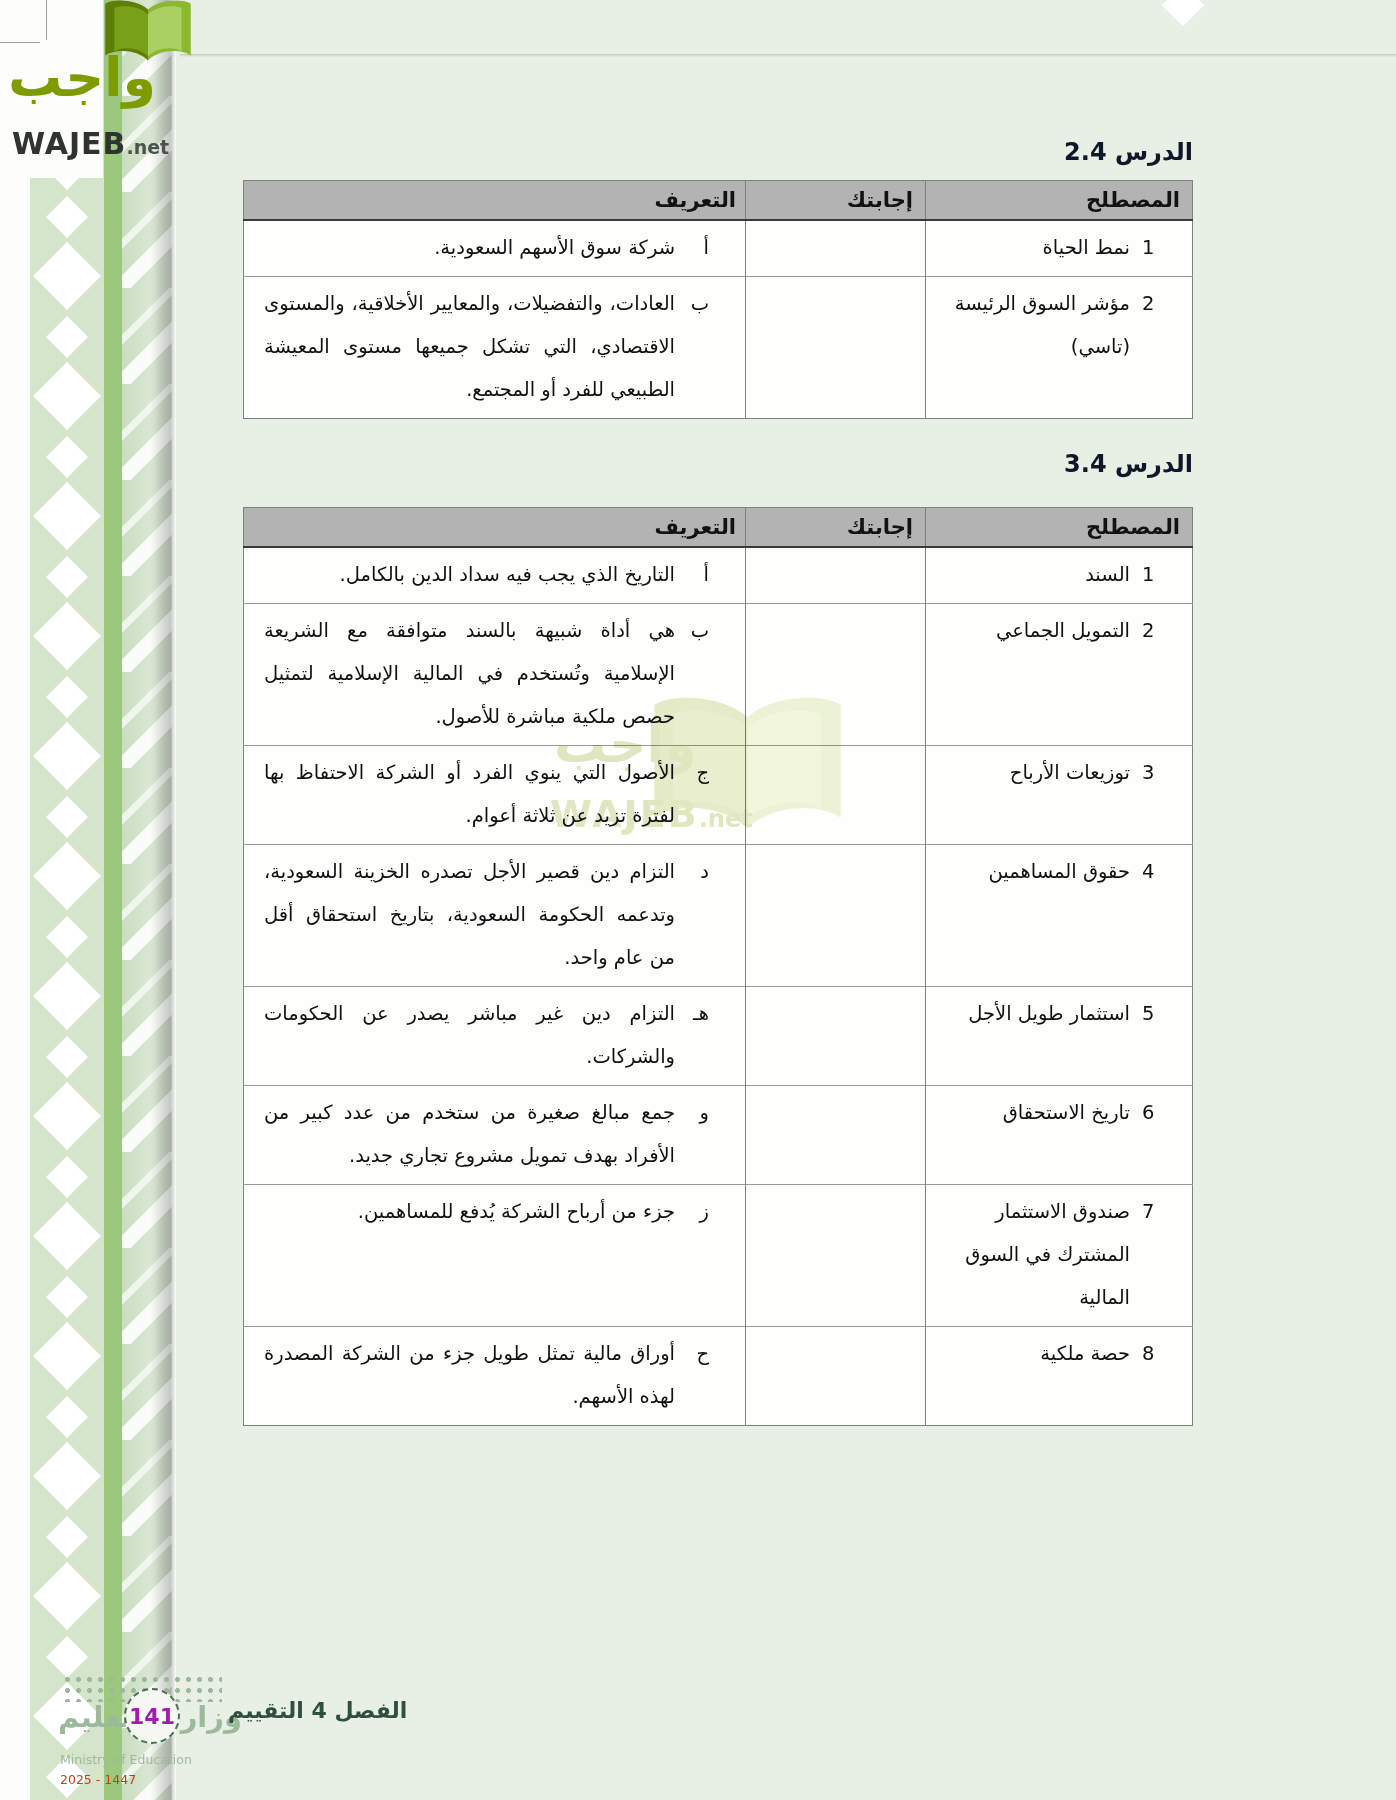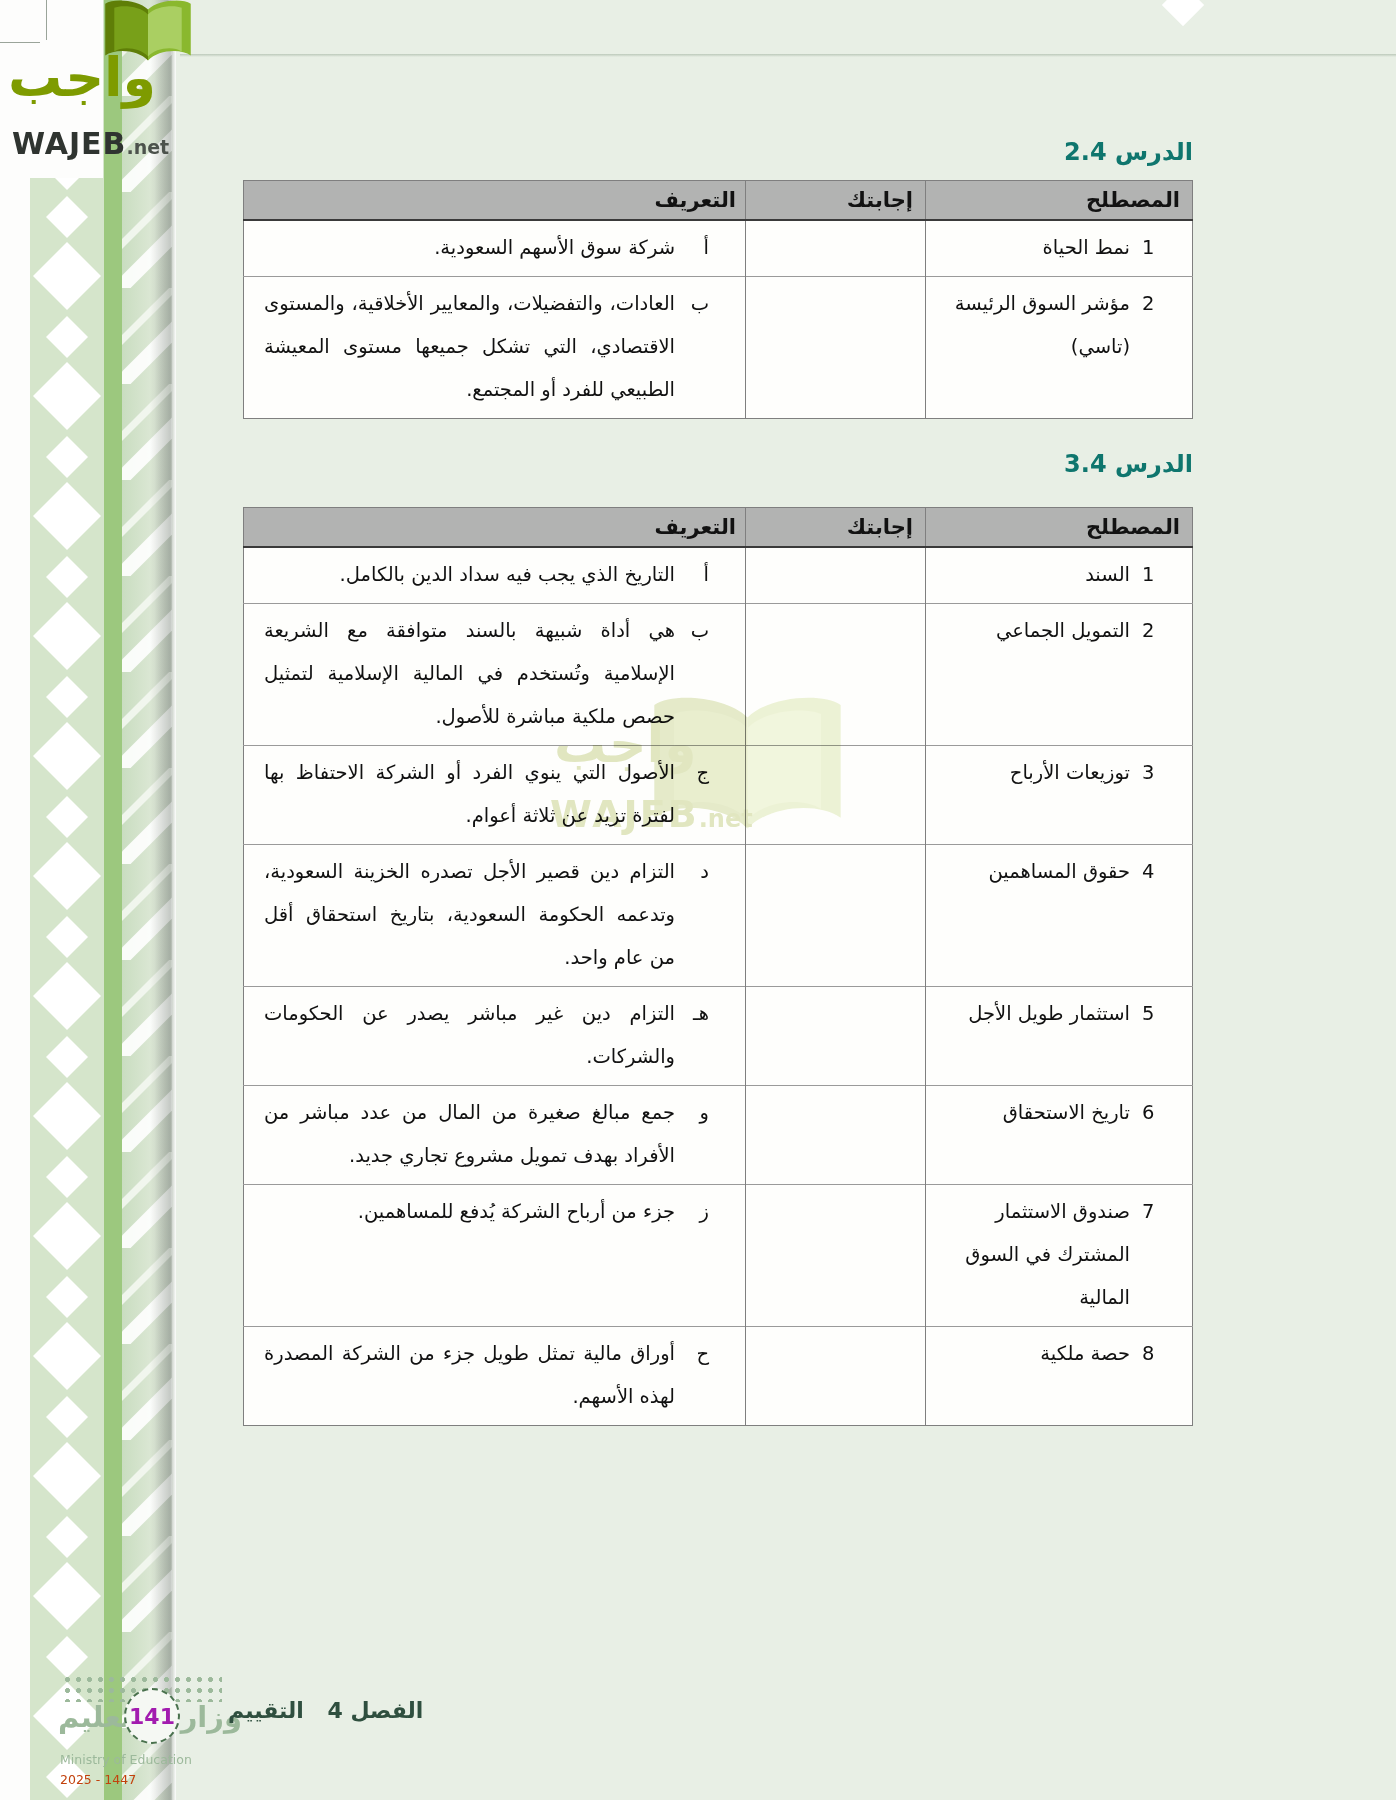--- a/index.html
+++ b/index.html
@@ -22,21 +22,21 @@
   .crop-h{position:absolute;left:0;top:42px;width:40px;height:1px;background:#9aa49a;z-index:3;}
   
   .brand{position:absolute;left:0;top:0;width:210px;height:180px;z-index:5;}
   .brand-ar{position:absolute;left:8px;top:46px;font-size:54px;font-weight:bold;color:#7e9b00;direction:rtl;}
   .brand-en{position:absolute;left:12px;top:126px;direction:ltr;white-space:nowrap;}
   .brand-en .w{font-size:30px;font-weight:800;color:#2f3430;letter-spacing:1px;}
   .brand-en .n{font-size:19px;font-weight:700;color:#4c524c;}
   .brand-book{position:absolute;left:98px;top:-2px;width:100px;height:74px;}
   
   .content{position:absolute;left:244px;top:0;width:949px;z-index:4;}
-  .lesson-title{position:absolute;right:0;font-size:24px;font-weight:bold;color:#0f766e;}
+  .lesson-title{position:absolute;right:0;font-size:24px;font-weight:bold;color:#0f172a;}
   .t1{top:138px;} .t2{top:450px;}
   .tblwrap1{position:absolute;top:180px;width:949px;}
   .tblwrap2{position:absolute;top:507px;width:949px;}
   table.match{width:949px;border-collapse:collapse;table-layout:fixed;background:#fefefc;border:1px solid #7f7f7f;}
   table.match th{
     background:#b2b3b2;color:#121212;font-size:21px;font-weight:bold;
     height:38px;text-align:right;border-bottom:2px solid #3a3a3a;
     border-left:1px solid #7f7f7f;padding:0 12px 0 0;vertical-align:middle;
   }
   table.match th.def-h{padding-right:9px;}
@@ -64,21 +64,21 @@
     background-image:radial-gradient(#9cb99b 2.2px,rgba(0,0,0,0) 2.8px);background-size:11px 11px;}
   .min-name{position:absolute;left:58px;top:40px;font-size:29px;font-weight:bold;color:#9cb99b;direction:rtl;}
   .min-en{position:absolute;left:60px;top:92px;font-size:12.5px;color:#9cb99b;}
   .min-years{position:absolute;left:60px;top:112px;font-size:12.5px;color:#c2410c;}
   .pagenum{
     position:absolute;left:124px;top:28px;width:52px;height:52px;border-radius:50%;
     background:#f5f8f3;border:2px dashed #49714d;display:flex;align-items:center;justify-content:center;
     font-size:22px;font-weight:bold;color:#a21caf;
   }
   .chapter{position:absolute;left:228px;top:38px;direction:rtl;white-space:nowrap;font-weight:bold;color:#2f4f3f;}
-  .chapter .c1{font-size:22px;margin-left:18px;}
+  .chapter .c1{font-size:22px;margin-left:2px;}
   .chapter .c2{font-size:22px;}
 </style>
 </head>
 <body>
 
 <div class="page">
 
   <svg class="strip strip-diamonds" width="74" height="1800">
     <defs>
       <pattern id="dia" width="74" height="120" patternUnits="userSpaceOnUse">
@@ -269,21 +269,21 @@
           <td>
                 <div class="term-flex">
                   <span class="term-num">6</span>
                   <span class="term-text">تاريخ الاستحقاق</span>
                 </div>
               </td>
           <td></td>
           <td>
                 <div class="def-flex">
                   <span class="def-letter">و</span>
-                  <span class="def-text">جمع مبالغ صغيرة من المال من عدد مباشر من الأفراد بهدف تمويل مشروع تجاري جديد.</span>
+                  <span class="def-text">جمع مبالغ صغيرة من ستخدم من عدد كبير من الأفراد بهدف تمويل مشروع تجاري جديد.</span>
                 </div>
               </td>
         </tr>
         <tr>
           <td>
                 <div class="term-flex">
                   <span class="term-num">7</span>
                   <span class="term-text">صندوق الاستثمار المشترك في السوق المالية</span>
                 </div>
               </td>

